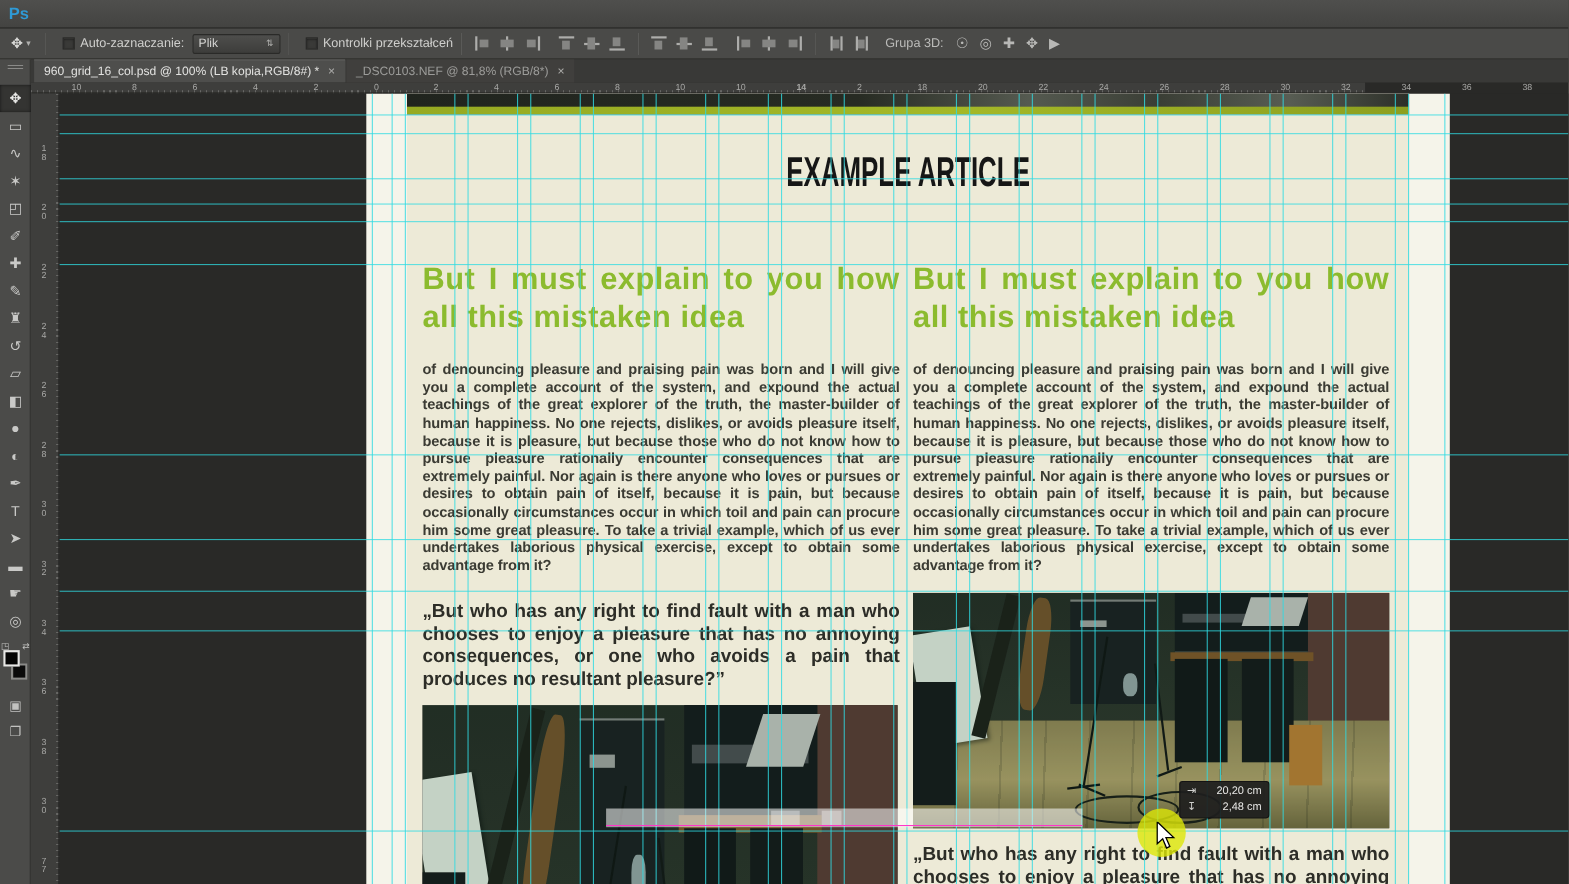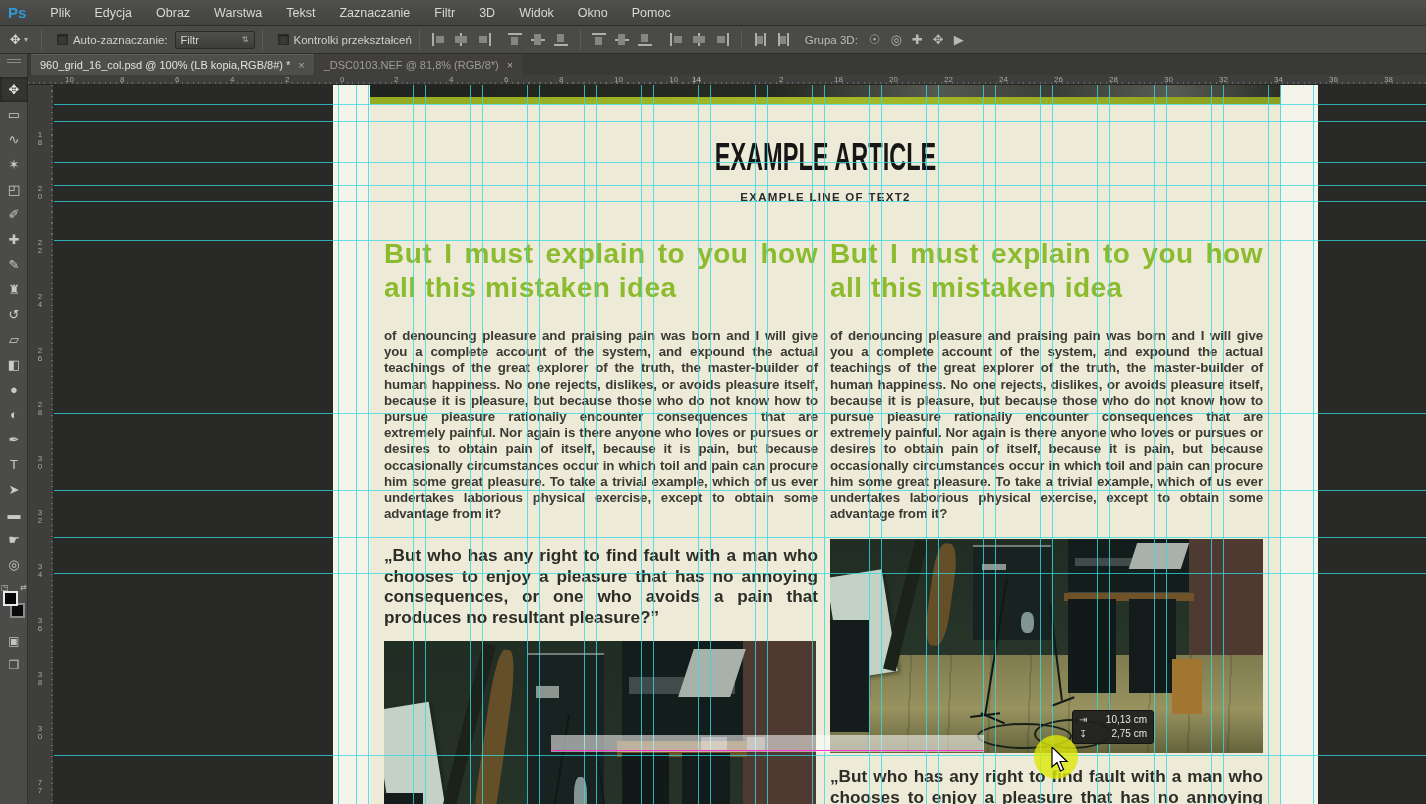--- a/index.html
+++ b/index.html
@@ -54,21 +54,21 @@
   #tab-grip{position:absolute;left:13px;top:7px;width:14px;height:8px;
     background:repeating-linear-gradient(#8a8a88 0 1px,transparent 1px 3px);}
   .tab{height:21px;display:flex;align-items:center;gap:8px;padding:0 9px;
     font-size:11px;white-space:nowrap;margin-left:1px;}
   .tab.active{background:#4e4e4c;color:#e2e2e0;box-shadow:inset 0 1px 0 #5e5e5c;}
   .tab.inactive{background:#403f3d;color:#9c9c9a;}
   .tab .close{color:#aaaaa8;font-size:11px;cursor:pointer;}
   #tabs-holder{margin-left:30px;display:flex;}
 
   
-  #topruler{position:absolute;left:28px;top:75px;width:1398px;height:10px;background:#3e3e3c;
+  #topruler{position:absolute;left:28px;top:75px;width:1213px;height:10px;background:#3e3e3c;
     border-bottom:1px solid #262624;
     background-image:repeating-linear-gradient(90deg,rgba(155,155,153,.45) 0 1px,transparent 1px 5.5px);
     background-size:100% 3px;background-position:0 7px;background-repeat:repeat-x;}
   .hnum{position:absolute;top:0;font-size:8px;line-height:9px;color:#a8a8a6;}
   #leftruler{position:absolute;left:28px;top:85px;width:26px;height:719px;background:#3e3e3c;
     border-right:1px solid #262624;
     background-image:repeating-linear-gradient(rgba(155,155,153,.45) 0 1px,transparent 1px 5.5px);
     background-size:3px 100%;background-position:23px 0;background-repeat:repeat-y;}
   .vnum{position:absolute;left:8px;width:8px;font-size:8px;line-height:8px;color:#a8a8a6;
     word-break:break-all;text-align:center;}
@@ -162,45 +162,32 @@
   
   #cursor-highlight{position:absolute;left:980px;top:650px;width:44px;height:44px;border-radius:50%;
     background:rgba(221,231,8,.8);filter:blur(.5px);z-index:55;}
   #cursor{position:absolute;left:997px;top:662px;z-index:70;}
 </style>
 </head>
 <body>
 
 <div id="menubar">
   <span id="ps-logo">Ps</span>
-  <span id="menu-items" style="display: flex;">
-      <span class="menu-item">Plik</span>
-      <span class="menu-item">Edycja</span>
-      <span class="menu-item">Obraz</span>
-      <span class="menu-item">Warstwa</span>
-      <span class="menu-item">Tekst</span>
-      <span class="menu-item">Zaznaczanie</span>
-      <span class="menu-item">Filtr</span>
-      <span class="menu-item">3D</span>
-      <span class="menu-item">Widok</span>
-      <span class="menu-item">Okno</span>
-      <span class="menu-item">Pomoc</span>
-    </span>
 </div>
 
 <div id="optionsbar">
   <span class="tool-preset">
     <span>✥</span>
     <span class="caret">▾</span>
   </span>
   <span class="ob-sep"></span>
   <span class="checkbox"></span>
   <span>Auto-zaznaczanie:</span>
   <span class="select">
-    <span>Filtr</span>
+    <span>Plik</span>
     <span class="caret">⇅</span>
   </span>
   <span class="ob-sep"></span>
   <span class="checkbox"></span>
   <span>Kontrolki przekształceń</span>
   <span class="ob-sep"></span>
   <span id="align-icons" style="display:flex;align-items:center;">
       <span class="oi v l"></span>
       <span class="oi v c"></span>
       <span class="oi v r"></span>
@@ -251,21 +238,21 @@
     <span class="hnum" style="left: 147px;">6</span>
     <span class="hnum" style="left: 202px;">4</span>
     <span class="hnum" style="left: 257px;">2</span>
     <span class="hnum" style="left: 312px;">0</span>
     <span class="hnum" style="left: 366px;">2</span>
     <span class="hnum" style="left: 421px;">4</span>
     <span class="hnum" style="left: 476px;">6</span>
     <span class="hnum" style="left: 531px;">8</span>
     <span class="hnum" style="left: 586px;">10</span>
     <span class="hnum" style="left: 641px;">10</span>
-    <span class="hnum" style="left: 664px; font-weight: bold;">14</span>
+    <span class="hnum" style="left: 696px; font-weight: bold;">14</span>
     <span class="hnum" style="left: 751px;">2</span>
     <span class="hnum" style="left: 806px;">18</span>
     <span class="hnum" style="left: 861px;">20</span>
     <span class="hnum" style="left: 916px;">22</span>
     <span class="hnum" style="left: 971px;">24</span>
     <span class="hnum" style="left: 1026px;">26</span>
     <span class="hnum" style="left: 1081px;">28</span>
     <span class="hnum" style="left: 1136px;">30</span>
     <span class="hnum" style="left: 1191px;">32</span>
     <span class="hnum" style="left: 1246px;">34</span>
@@ -324,21 +311,20 @@
 
 <div id="canvas">
   <div id="page">
     <div id="cream"></div>
 
     <div id="header-photo">
       <div class="green-bar"></div>
     </div>
 
     <div id="article-title">EXAMPLE ARTICLE</div>
-    <div id="article-subtitle">EXAMPLE LINE OF TEXT2</div>
 
     <div class="headline colL">But I must explain to you how all this mistaken idea</div>
     <div class="headline colR">But I must explain to you how all this mistaken idea</div>
 
     <div class="bodytext colL">of denouncing pleasure and praising pain was born and I will give you a complete account of the system, and expound the actual teachings of the great explorer of the truth, the master-builder of human happiness. No one rejects, dislikes, or avoids pleasure itself, because it is pleasure, but because those who do not know how to pursue pleasure rationally encounter consequences that are extremely painful. Nor again is there anyone who loves or pursues or desires to obtain pain of itself, because it is pain, but because occasionally circumstances occur in which toil and pain can procure him some great pleasure. To take a trivial example, which of us ever undertakes laborious physical exercise, except to obtain some advantage from it?</div>
     <div class="bodytext colR">of denouncing pleasure and praising pain was born and I will give you a complete account of the system, and expound the actual teachings of the great explorer of the truth, the master-builder of human happiness. No one rejects, dislikes, or avoids pleasure itself, because it is pleasure, but because those who do not know how to pursue pleasure rationally encounter consequences that are extremely painful. Nor again is there anyone who loves or pursues or desires to obtain pain of itself, because it is pain, but because occasionally circumstances occur in which toil and pain can procure him some great pleasure. To take a trivial example, which of us ever undertakes laborious physical exercise, except to obtain some advantage from it?</div>
 
     <div class="quote colL" style="top:460px;">„But who has any right to find fault with a man who chooses to enjoy a pleasure that has no annoying consequences, or one who avoids a pain that produces no resultant pleasure?”</div>
 
     <div class="photo colL" style="top:556px;width:432px;height:400px;">
@@ -438,25 +424,25 @@
 
   <div id="ghost-strip">
     <div class="seg" style="left:150px;width:26px;"></div>
     <div class="seg" style="left:196px;width:18px;"></div>
   </div>
   <div id="smart-guide"></div>
 
   <div id="measure-tip">
     <div class="row">
       <span class="mi">⇥</span>
-      <span>10,13 cm</span>
+      <span>20,20 cm</span>
     </div>
     <div class="row">
       <span class="mi">↧</span>
-      <span>2,75 cm</span>
+      <span>2,48 cm</span>
     </div>
   </div>
 
   <div id="cursor-highlight"></div>
   <div id="cursor">
     <svg width="18" height="26" viewBox="0 0 18 26">
       <polygon points="1,0 1,20 6,15.5 9.5,24 12.5,22.5 9,14.5 16,14.5" fill="#ffffff" stroke="#000000" stroke-width="1.2"></polygon>
     </svg>
   </div>
 </div>

